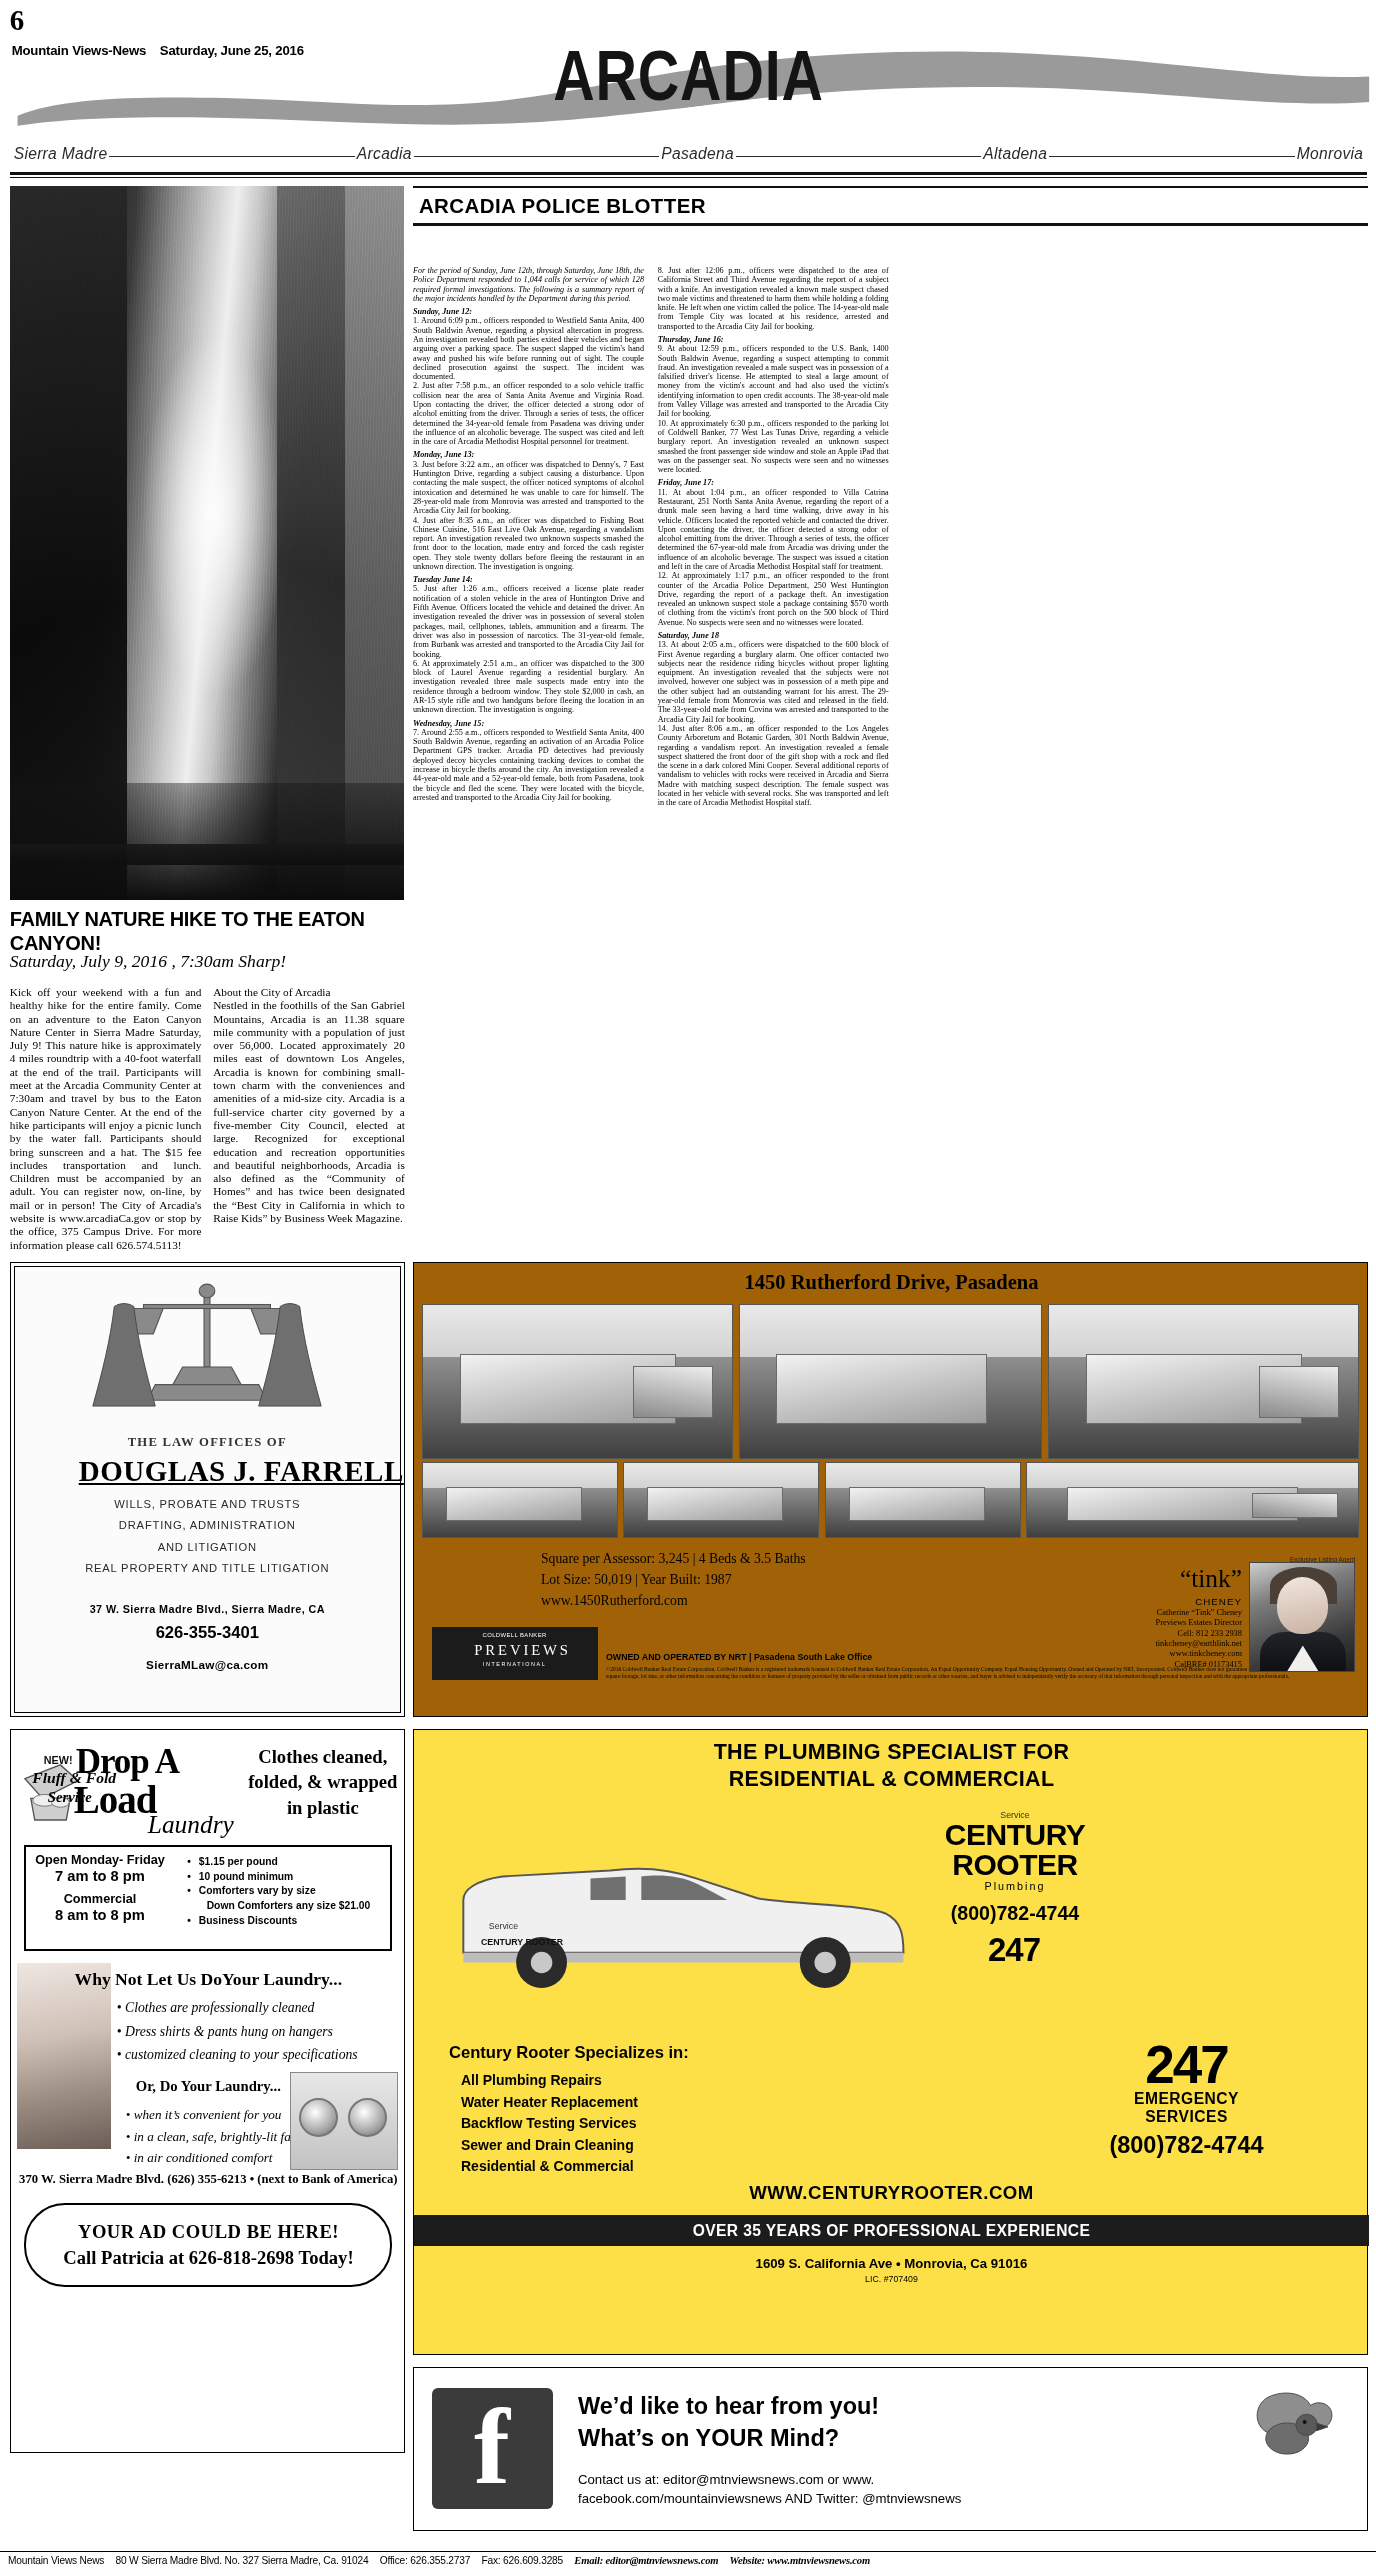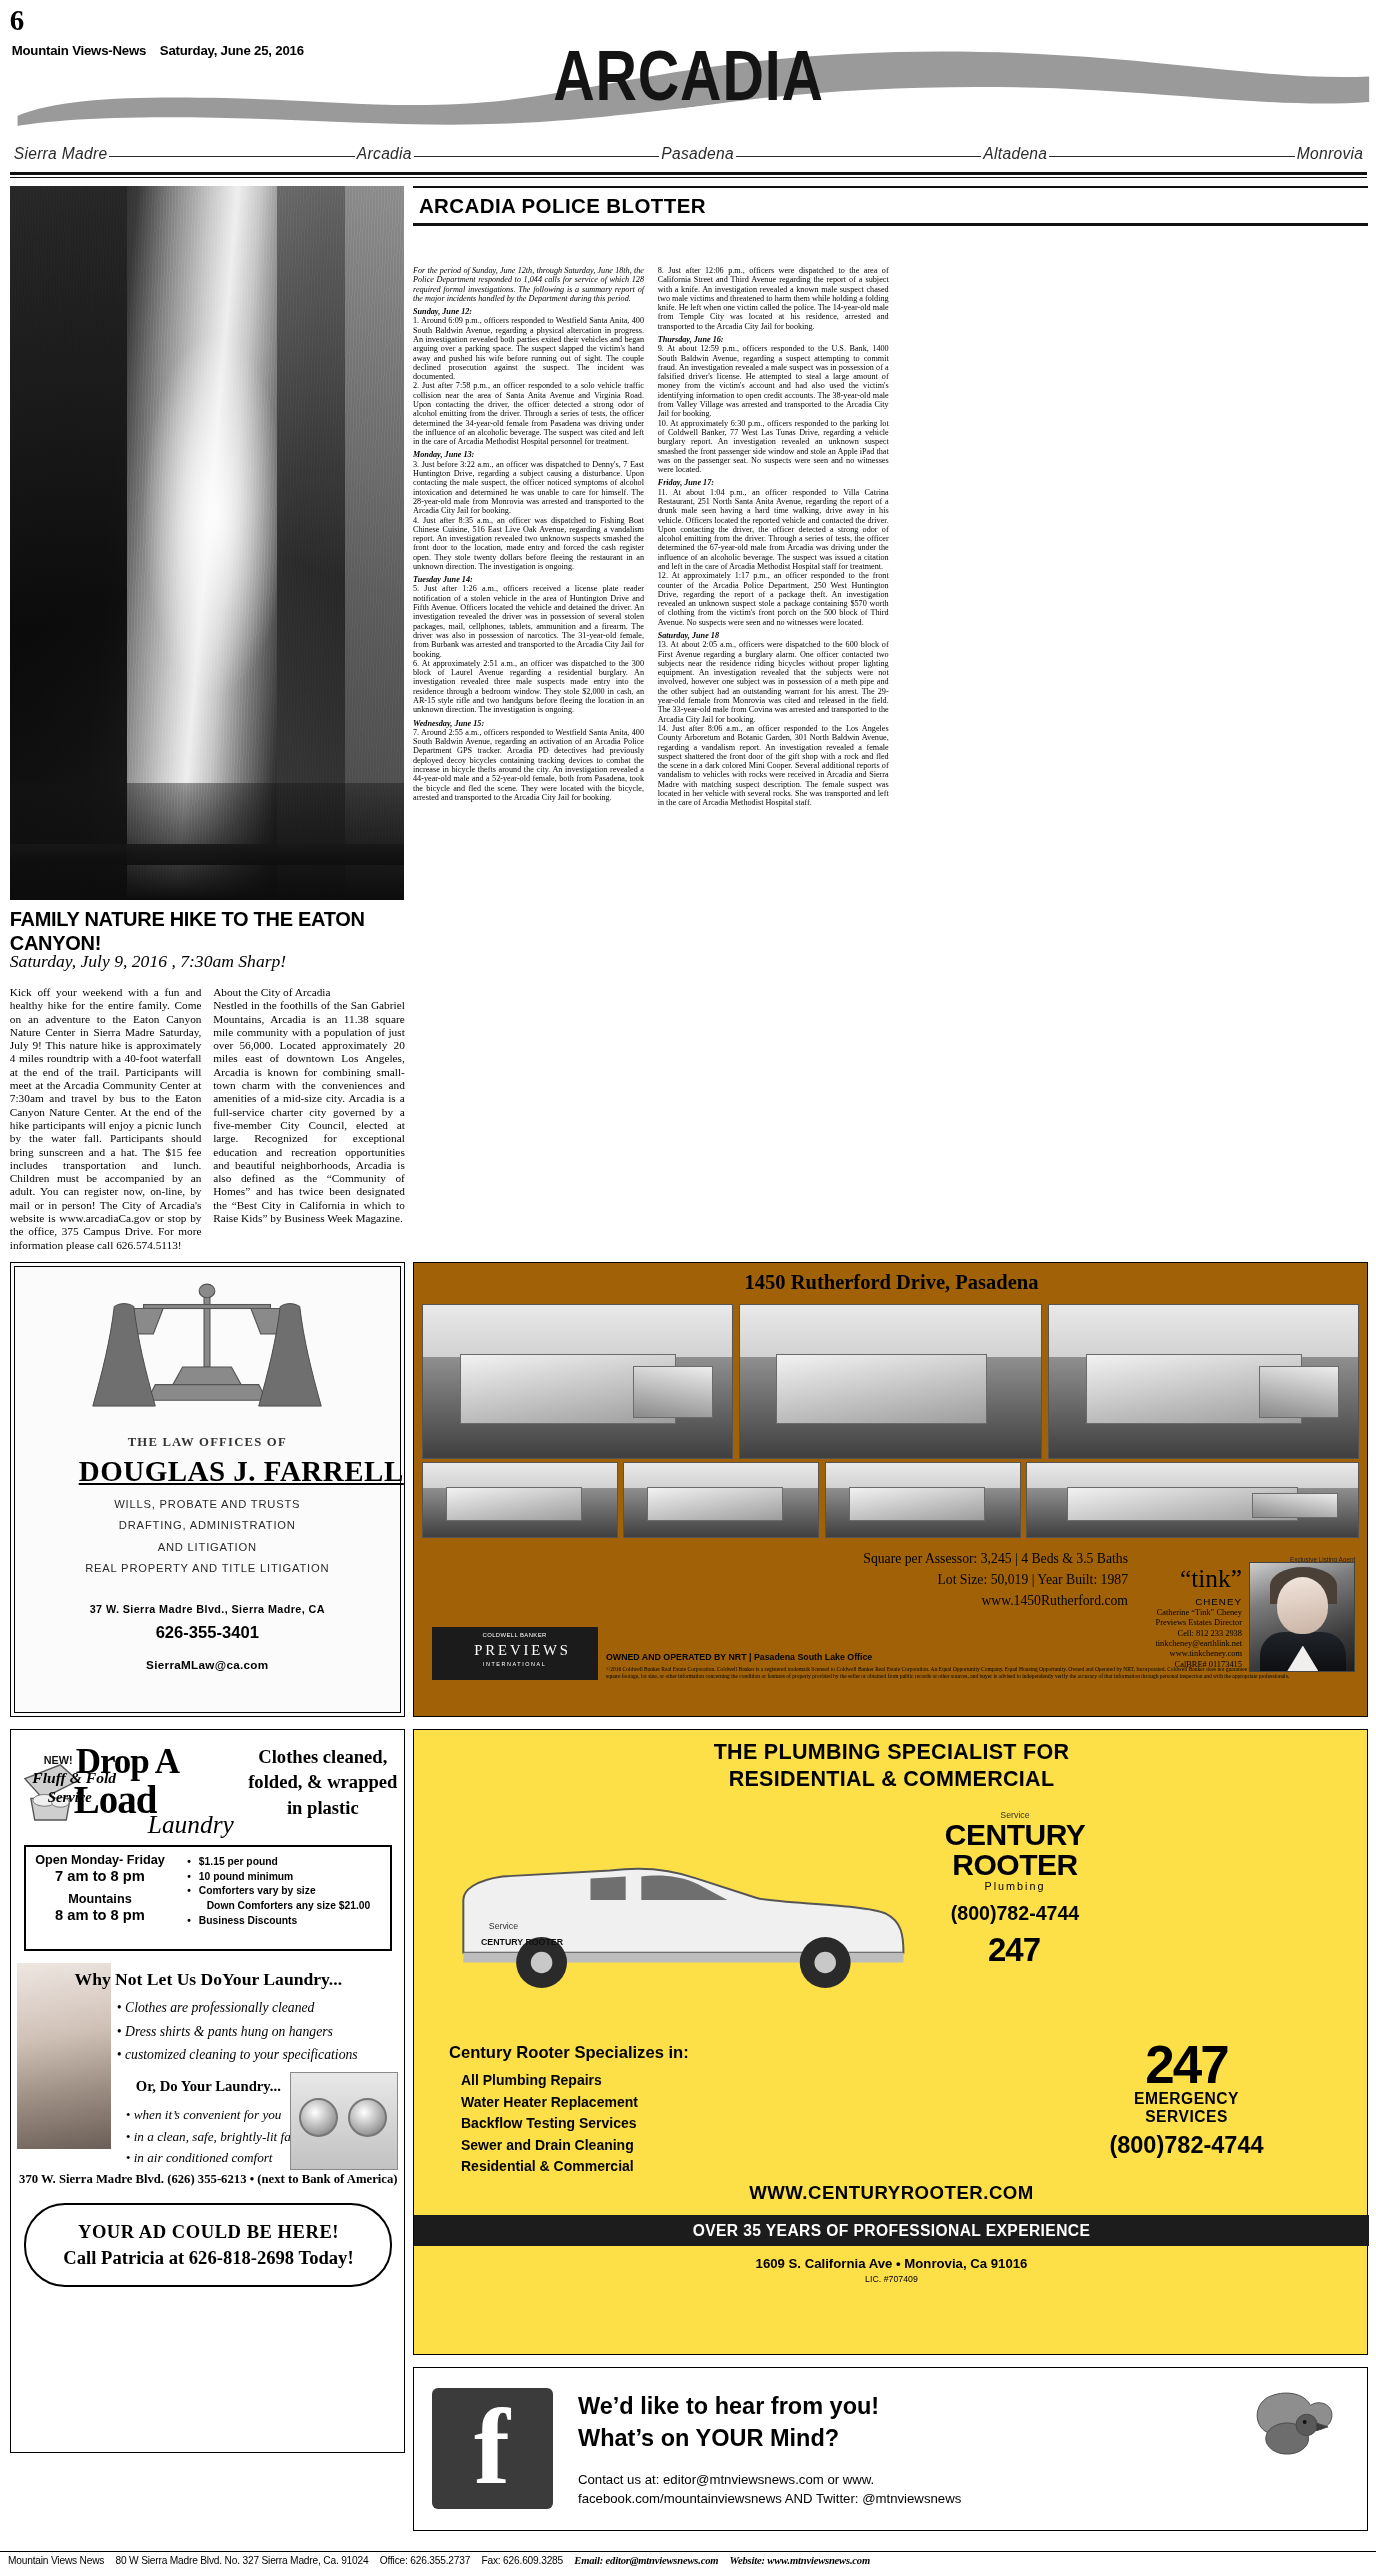--- a/index.html
+++ b/index.html
@@ -268,21 +268,21 @@
     background:linear-gradient(170deg,#f2f2f2,#9d9d9d); border:1px solid #6b6b6b; }
   #re-ad .ph .bld2 { position:absolute; right:6%; bottom:26%; width:26%; height:34%;
     background:linear-gradient(190deg,#ededed,#8a8a8a); border:1px solid #6b6b6b; }
   #re-ad .ph.p1 { left:0;   top:0;   width:311px; height:155px; }
   #re-ad .ph.p2 { left:317px; top:0; width:303px; height:155px; }
   #re-ad .ph.p3 { left:626px; top:0; width:311px; height:155px; }
   #re-ad .ph.p4 { left:0;   top:158px; width:196px; height:76px; }
   #re-ad .ph.p5 { left:201px; top:158px; width:196px; height:76px; }
   #re-ad .ph.p6 { left:403px; top:158px; width:196px; height:76px; }
   #re-ad .ph.p7 { left:604px; top:158px; width:333px; height:76px; }
-  #re-ad .specs { position:absolute; left:127px; top:286px; width:587px; text-align:right; }
+  #re-ad .specs { position:absolute; left:127px; top:286px; width:587px; text-align:left; }
   #re-ad .specs .s { font-family:"Liberation Serif", serif; font-size:13.7px; line-height:20.5px; }
   #re-ad .specs .url { font-family:"Liberation Serif", serif; font-size:13.7px; line-height:21.5px; }
   #re-ad .cb-logo { position:absolute; left:17.6px; top:364px; width:166px; height:53px;
     background:#1b1b1b; color:#fff; }
   #re-ad .cb-logo .t1 { font-family:"Liberation Sans", sans-serif; font-size:5.9px; letter-spacing:0.4px;
     text-align:center; margin-top:4.9px; line-height:6.8px; }
   #re-ad .cb-logo .t2 { font-family:"Liberation Serif", serif; font-size:14.7px; letter-spacing:2.9px;
     text-align:center; margin-top:2.9px;padding-left:16px; }
   #re-ad .cb-logo .t3 { font-family:"Liberation Sans", sans-serif; font-size:5.4px; letter-spacing:1.6px;
     text-align:center; margin-top:2px; }
@@ -592,21 +592,21 @@
   <div class="dl-new">NEW!</div>
   <div class="dl-fluff">Fluff &amp; Fold</div>
   <div class="dl-serv">Service</div>
   <div class="dl-laundry">Laundry</div>
   <div class="clothes">Clothes cleaned, folded, &amp; wrapped in plastic</div>
 
   <div class="hours-box">
     <div class="hours-l">
       <div class="h1">Open Monday- Friday</div>
       <div class="h2">7 am to 8 pm</div>
-      <div class="h3">Mountains</div>
+      <div class="h3">Commercial</div>
       <div class="h4">8 am to 8 pm</div>
     </div>
     <div class="hours-r">
       <li>$1.15 per pound</li>
       <li>10 pound minimum</li>
       <li><span>Comforters vary by size</span><span class="sub">Down Comforters any size $21.00</span></li>
       <li>Business Discounts</li>
     </div>
   </div>
 

